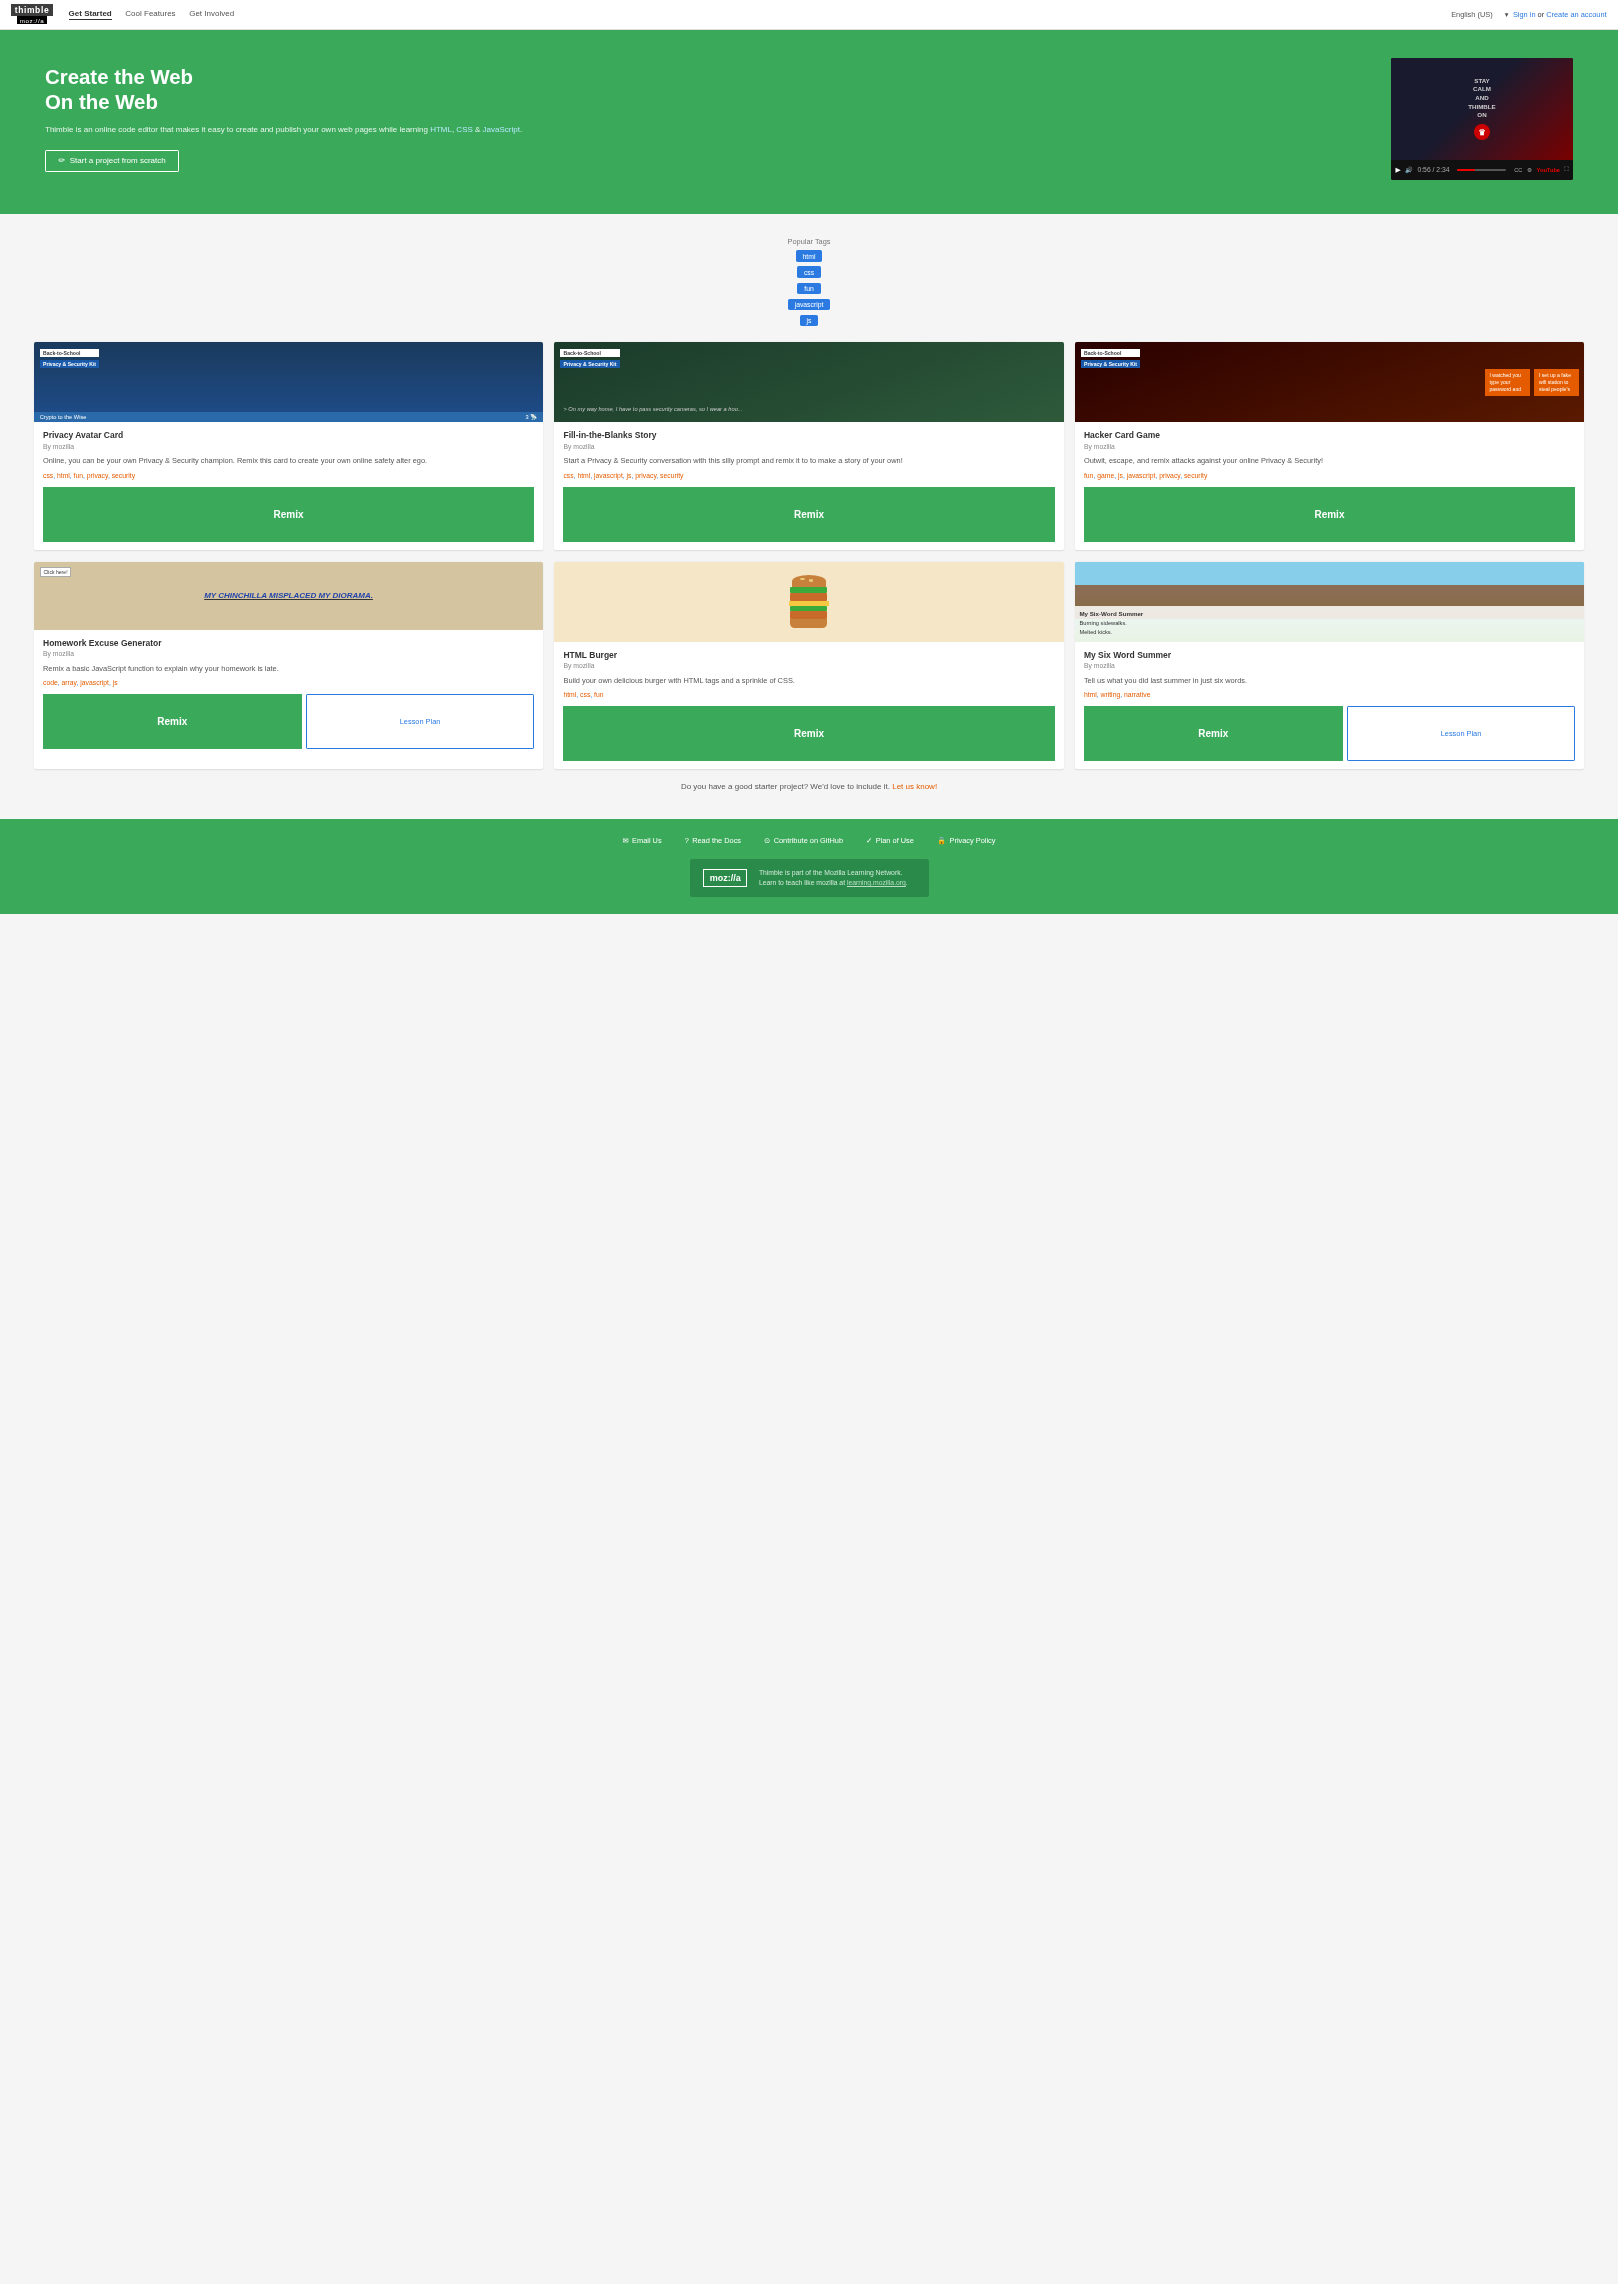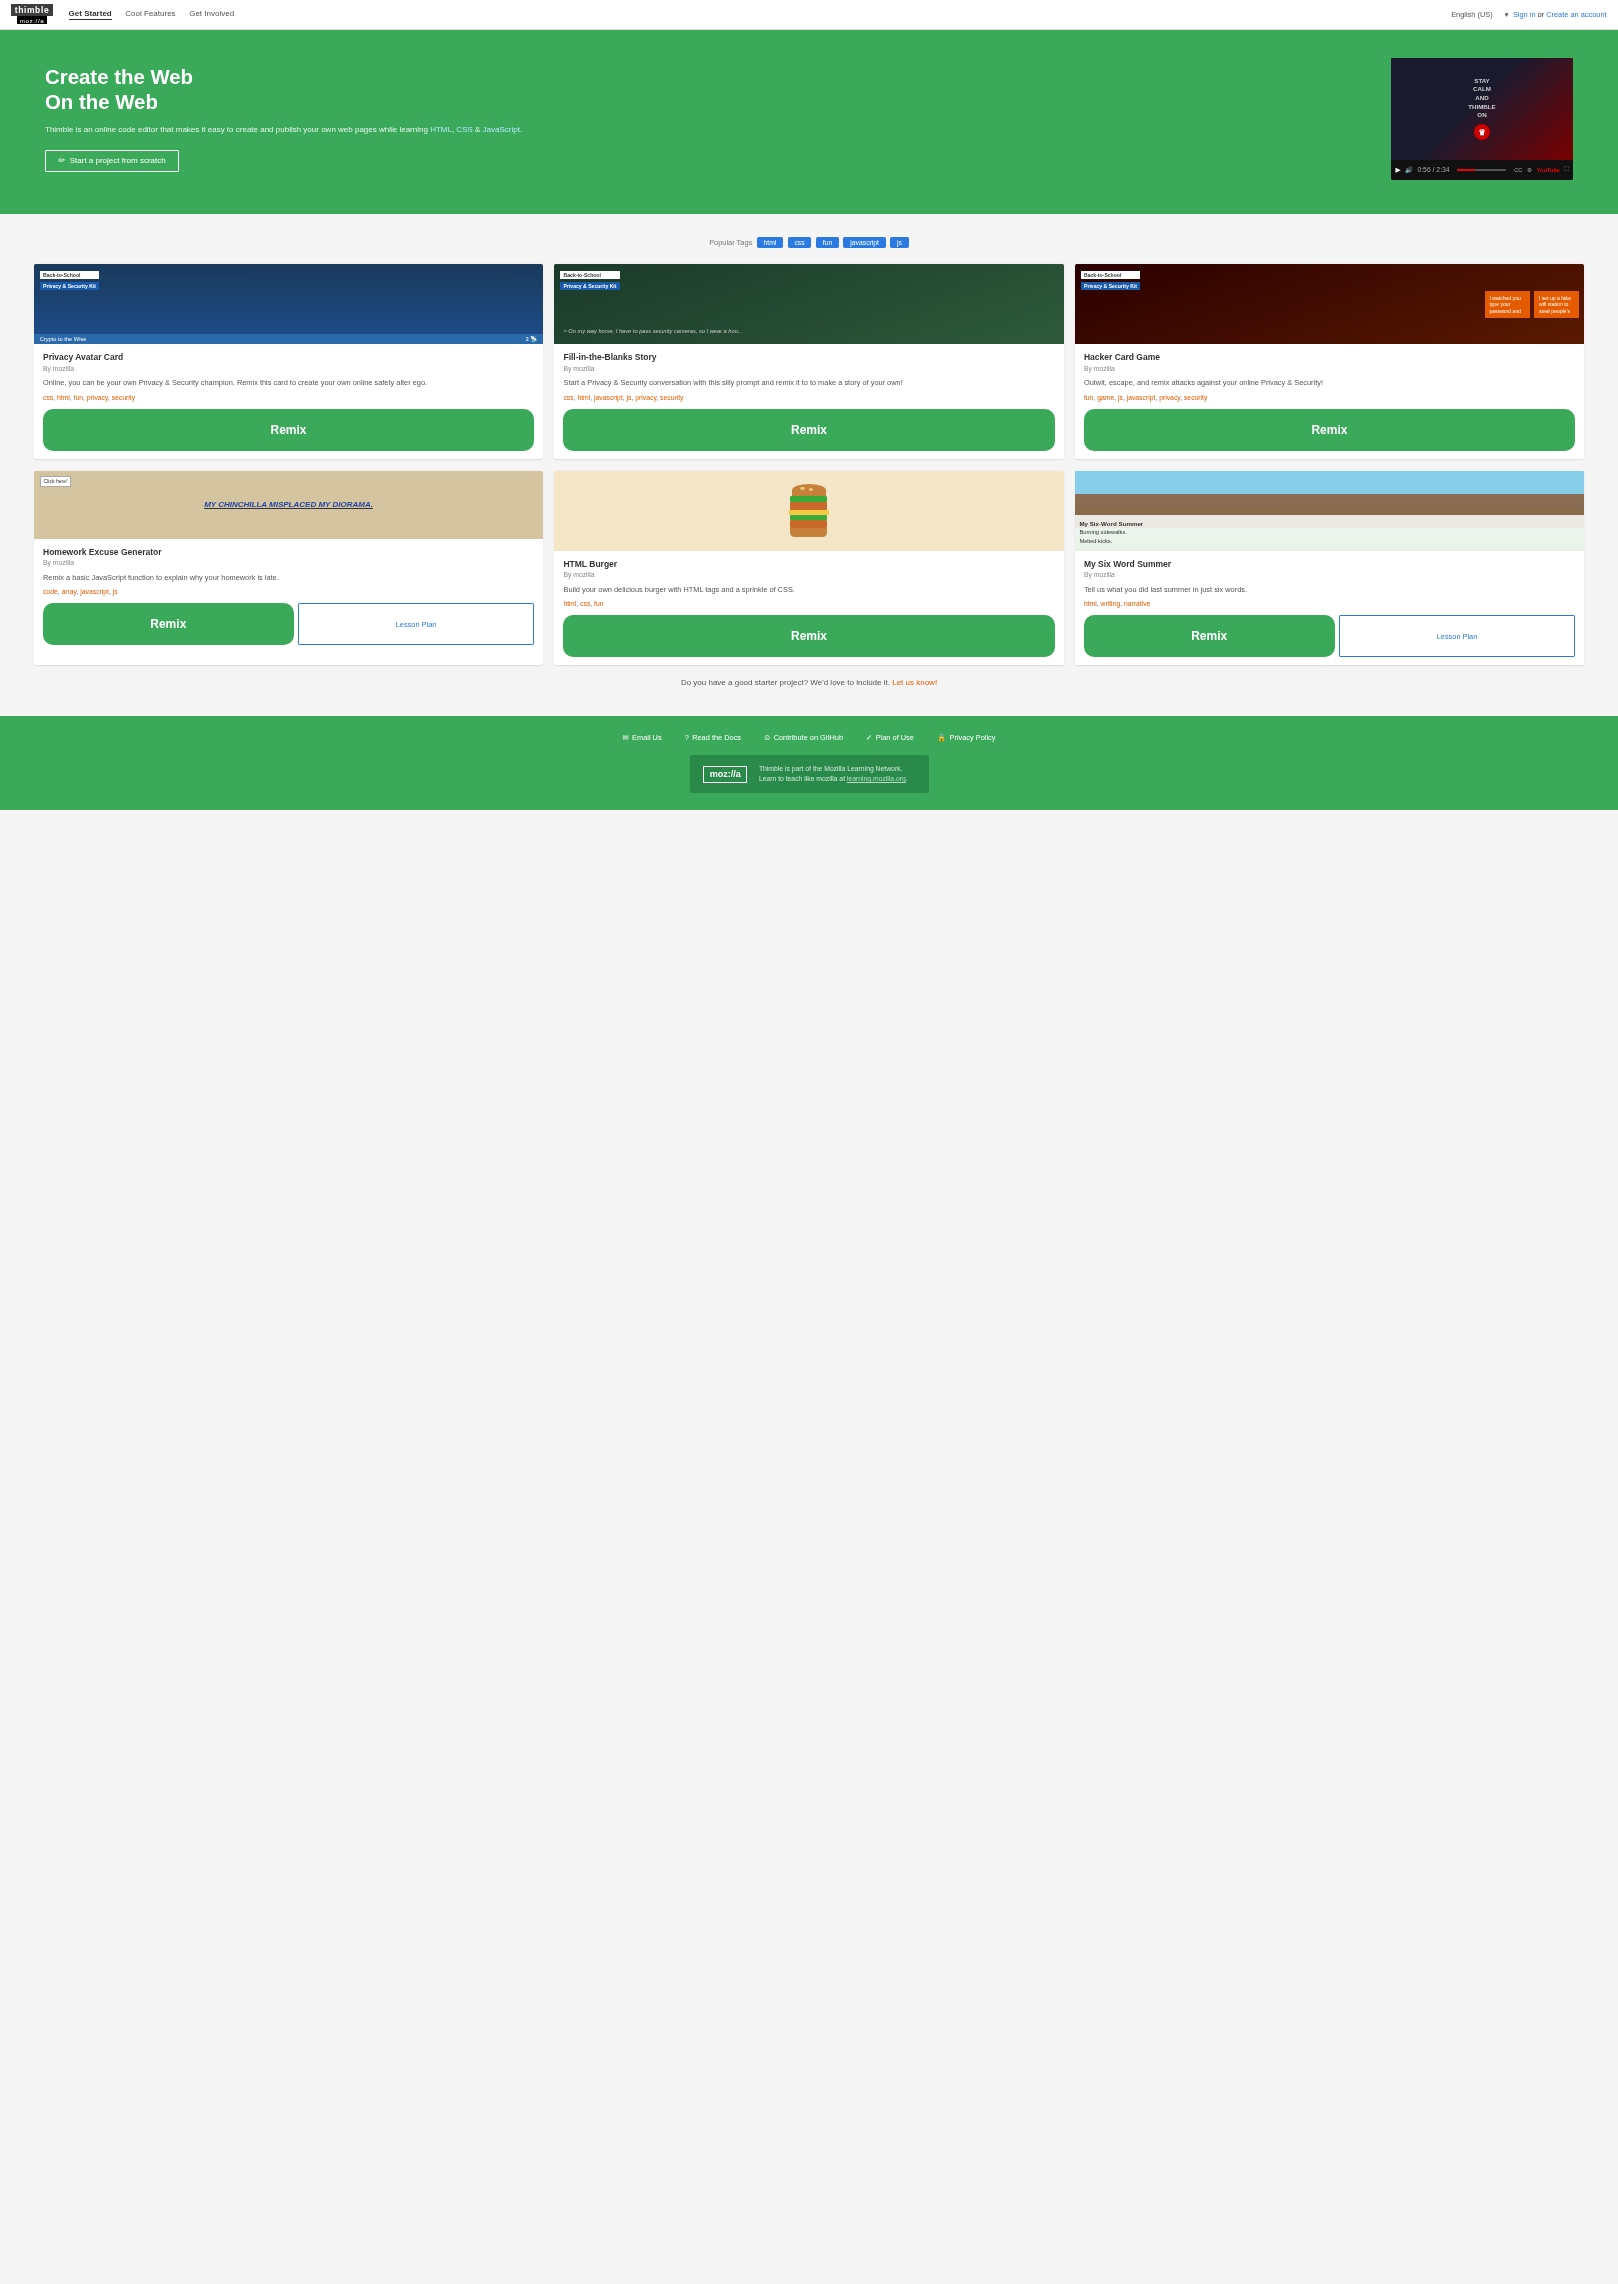--- a/index.html
+++ b/index.html
@@ -194,20 +194,21 @@
     .search-icon-wrap {
       color: #aaa;
       font-size: 8px;
     }
     .tags-row {
       display: flex;
       align-items: center;
       gap: 4.5px;
       margin-bottom: 16px;
       justify-content: center;
+      flex-direction: column;
     }
     .tags-label {
       font-size: 7.4px;
       color: #777;
     }
     .tag {
       background: #2a7ae2;
       color: #fff;
       font-size: 6.8px;
       padding: 2.3px 6.8px;
@@ -260,24 +261,24 @@
     }
     .card-actions {
       display: flex;
       gap: 4.5px;
     }
     .btn-remix {
       flex: 1;
       background: #3aaa5a;
       color: #fff;
       border: none;
-      padding: 14px;
-      font-size: 12px;
+      padding: 22px;
+      font-size: 10px;
       cursor: pointer;
-      border-radius: 10px;
+      border-radius: 0;
       font-weight: bold;
     }
     .btn-lesson {
       flex: 1;
       background: #fff;
       color: #2a7ae2;
       border: 0.6px solid #2a7ae2;
       padding: 5.7px;
       font-size: 7.4px;
       cursor: pointer;

